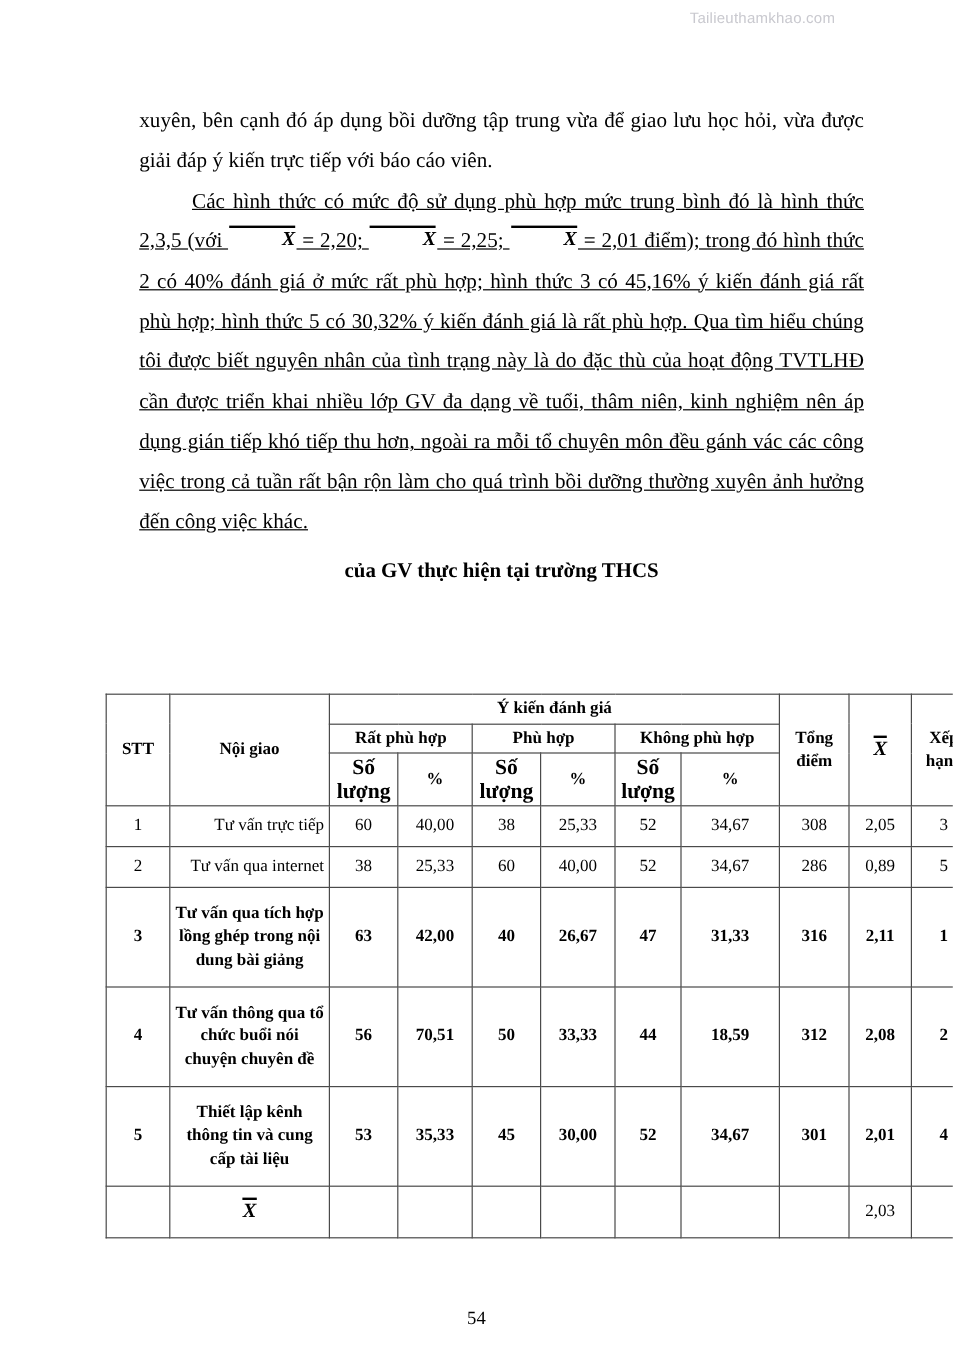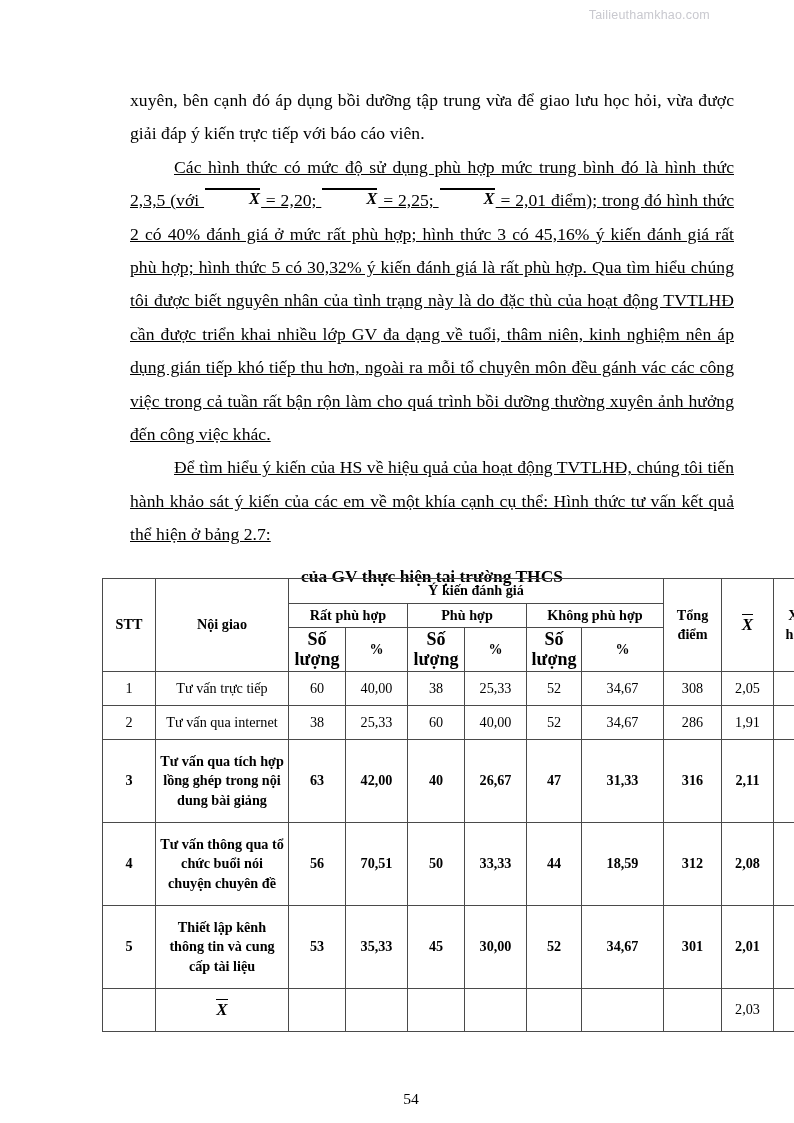--- a/index.html
+++ b/index.html
@@ -15,21 +15,20 @@
     font-family: "Liberation Serif", "DejaVu Serif", serif;
     color: #000000;
     overflow: hidden;
   }
 
   .page {
     position: absolute;
     inset: 0;
     width: 706px;
     height: 1123px;
-    margin-left: 14px;
   }
 
   
   .watermark {
     position: absolute;
     top: 8px;
     right: 10px;
     font-family: "Liberation Sans", "DejaVu Sans", sans-serif;
     font-size: 12.5px;
     letter-spacing: 0.2px;
@@ -141,21 +140,21 @@
     font-weight: normal;
   }
   td.desc {
     text-align: justify;
     text-justify: inter-word;
     padding: 3px 5px 3px 6px;
     font-size: 14.2px;
     line-height: 21px;
   }
   td.desc.one-line {
-    text-align: center;
+    text-align: right;
   }
   th.sub {
     font-weight: normal;
     font-size: 18px;
     line-height: 18px;
     padding: 3px 2px;
   }
   th.pct {
     font-weight: normal;
     font-size: 14px;
@@ -190,21 +189,20 @@
 <div class="page">
 
   <div class="watermark">Tailieuthamkhao.com</div>
 
   <div class="content">
 
     <p class="para"><span>xuyên, bên cạnh đó áp dụng bồi dưỡng tập trung vừa để giao lưu học hỏi, vừa được giải đáp ý kiến trực tiếp với báo cáo viên.</span></p>
 
     <p class="para indent"><span>Các hình thức có mức độ sử dụng phù hợp mức trung bình đó là hình thức 2,3,5 (với </span><span class="xbar">X</span><span> = 2,20; </span><span class="xbar">X</span><span> = 2,25; </span><span class="xbar">X</span><span> = 2,01 điểm); trong đó hình thức 2 có 40% đánh giá ở mức rất phù hợp; hình thức 3 có 45,16% ý kiến đánh giá rất phù hợp; hình thức 5 có 30,32% ý kiến đánh giá là rất phù hợp. Qua tìm hiểu chúng tôi được biết nguyên nhân của tình trạng này là do đặc thù của hoạt động TVTLHĐ cần được triển khai nhiều lớp GV đa dạng về tuổi, thâm niên, kinh nghiệm nên áp dụng gián tiếp khó tiếp thu hơn, ngoài ra mỗi tổ chuyên môn đều gánh vác các công việc trong cả tuần rất bận rộn làm cho quá trình bồi dưỡng thường xuyên ảnh hưởng đến công việc khác.</span></p>
 
-    <p class="para indent"><span>Để tìm hiểu ý kiến của HS về hiệu quả của hoạt động TVTLHĐ, chúng tôi tiến hành khảo sát ý kiến của các em về một khía cạnh cụ thể: Hình thức tư vấn kết quả thể hiện ở bảng 2.7:</span></p>
 
     <div class="caption">
       <span class="cap-line">của GV thực hiện tại trường THCS</span>
     </div>
 
   </div>
 
   <div class="table-wrap">
     <table class="tbl">
       <colgroup>
@@ -260,21 +258,21 @@
         <tr class="row-short">
           <td>2</td>
           <td class="desc one-line">Tư vấn qua internet</td>
           <td>38</td>
           <td>25,33</td>
           <td>60</td>
           <td>40,00</td>
           <td>52</td>
           <td>34,67</td>
           <td>286</td>
-          <td>1,91</td>
+          <td>0,89</td>
           <td>5</td>
         </tr>
         <tr class="row-tall">
           <td>3</td>
           <td class="desc">Tư vấn qua tích hợp lồng ghép trong nội dung bài giảng</td>
           <td>63</td>
           <td>42,00</td>
           <td>40</td>
           <td>26,67</td>
           <td>47</td>

